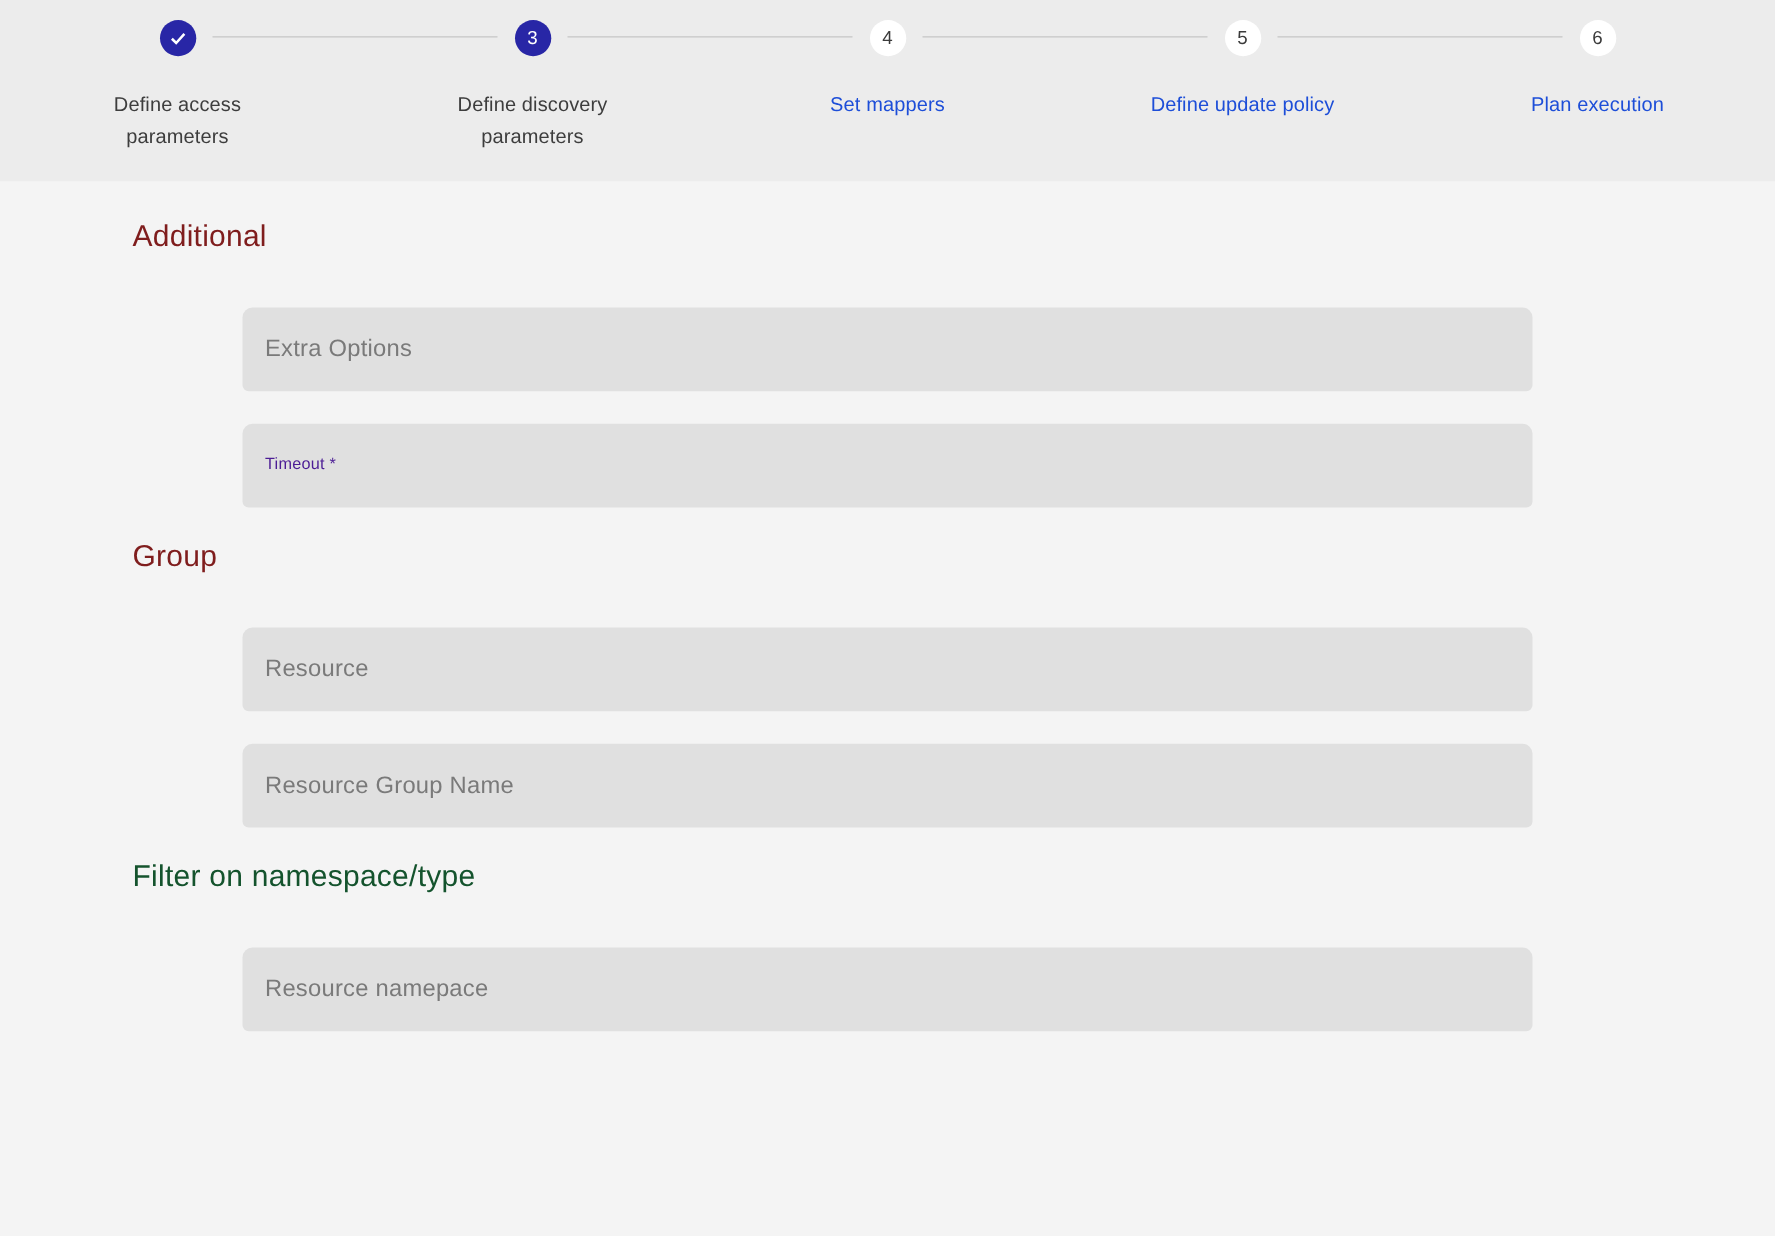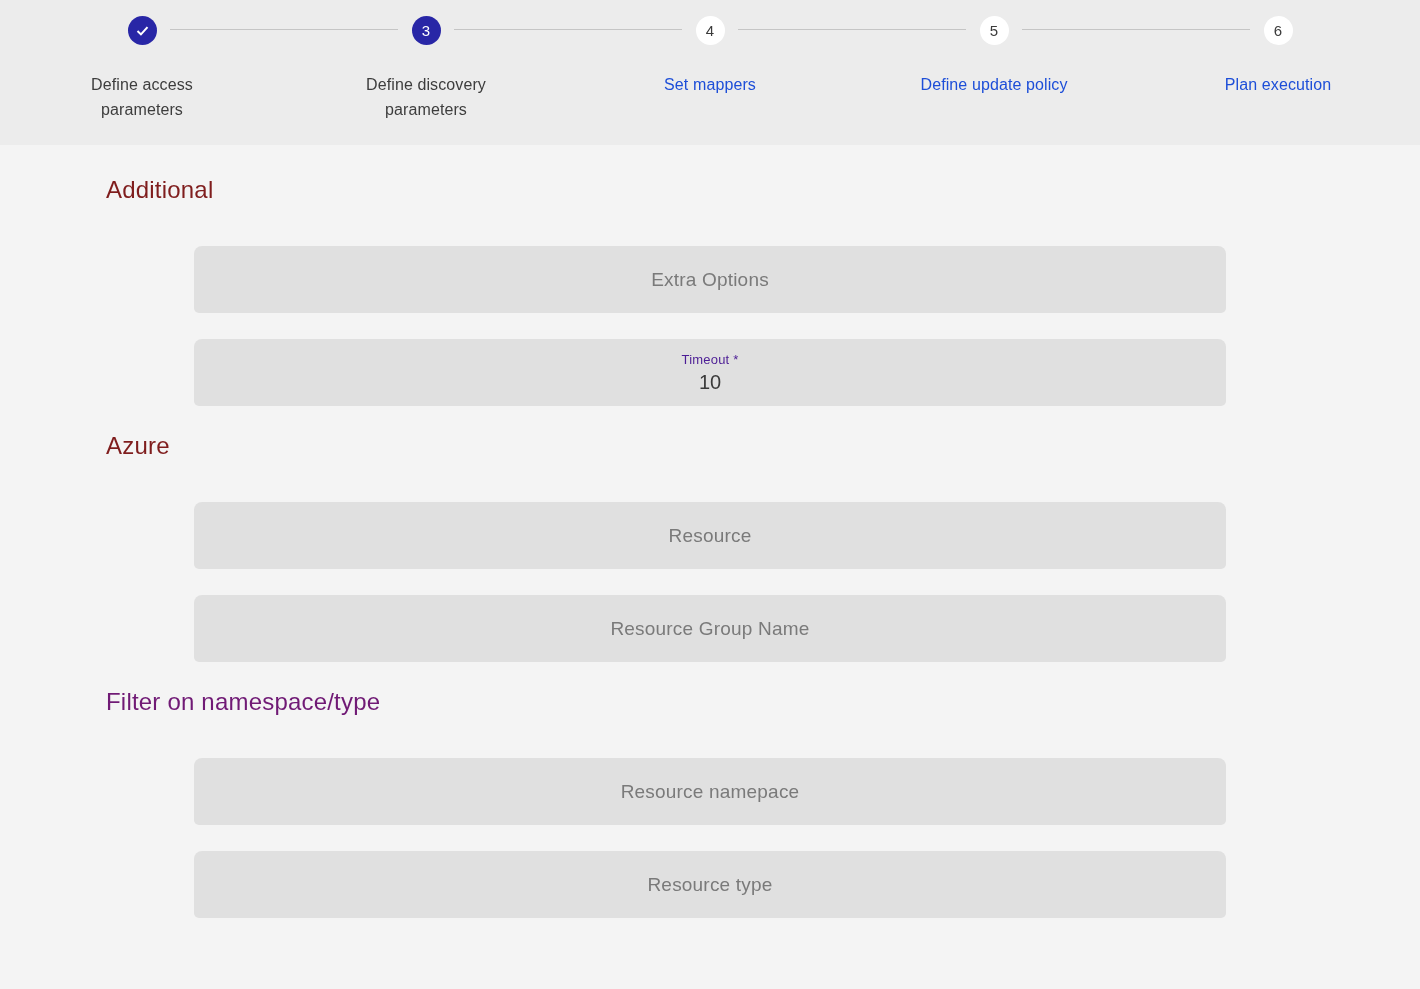--- a/index.html
+++ b/index.html
@@ -75,32 +75,31 @@
   main { padding-top: 31px; }
   .section + .section { margin-top: 20px; }
   .section-title {
     margin: 0 0 42px 106px;
     font-size: 24px;
     font-weight: 400;
     line-height: 28px;
     color: #7f1d1d;
     letter-spacing: 0.2px;
   }
-  .section.title-dark .section-title { color: #701a75; }
+  .section.title-dark .section-title { color: #14532d; }
   .field {
     margin: 0 194px 26px 194px;
     height: 67px;
     background: #e0e0e0;
     border-radius: 8px 8px 5px 5px;
     padding: 0 18px;
     display: flex;
     flex-direction: column;
     justify-content: center;
     cursor: text;
-    text-align: center;
   }
   .field-placeholder {
     font-size: 19px;
     color: #7a7a7a;
     letter-spacing: 0.2px;
   }
   .field-mini-label {
     font-size: 13px;
     color: #4c1d95;
     margin-bottom: 4px;
@@ -158,37 +157,33 @@
 
 <main>
 
   <section class="section">
     <h2 class="section-title">Additional</h2>
     <div class="field">
       <span class="field-placeholder">Extra Options</span>
     </div>
     <div class="field">
       <span class="field-mini-label">Timeout *</span>
-      <span class="field-value">10</span>
     </div>
   </section>
 
   <section class="section">
-    <h2 class="section-title">Azure</h2>
+    <h2 class="section-title">Group</h2>
     <div class="field">
       <span class="field-placeholder">Resource</span>
     </div>
     <div class="field">
       <span class="field-placeholder">Resource Group Name</span>
     </div>
   </section>
 
   <section class="section title-dark">
     <h2 class="section-title">Filter on namespace/type</h2>
     <div class="field">
       <span class="field-placeholder">Resource namepace</span>
     </div>
-    <div class="field">
-      <span class="field-placeholder">Resource type</span>
-    </div>
   </section>
 
 </main>
 
 </body></html>

